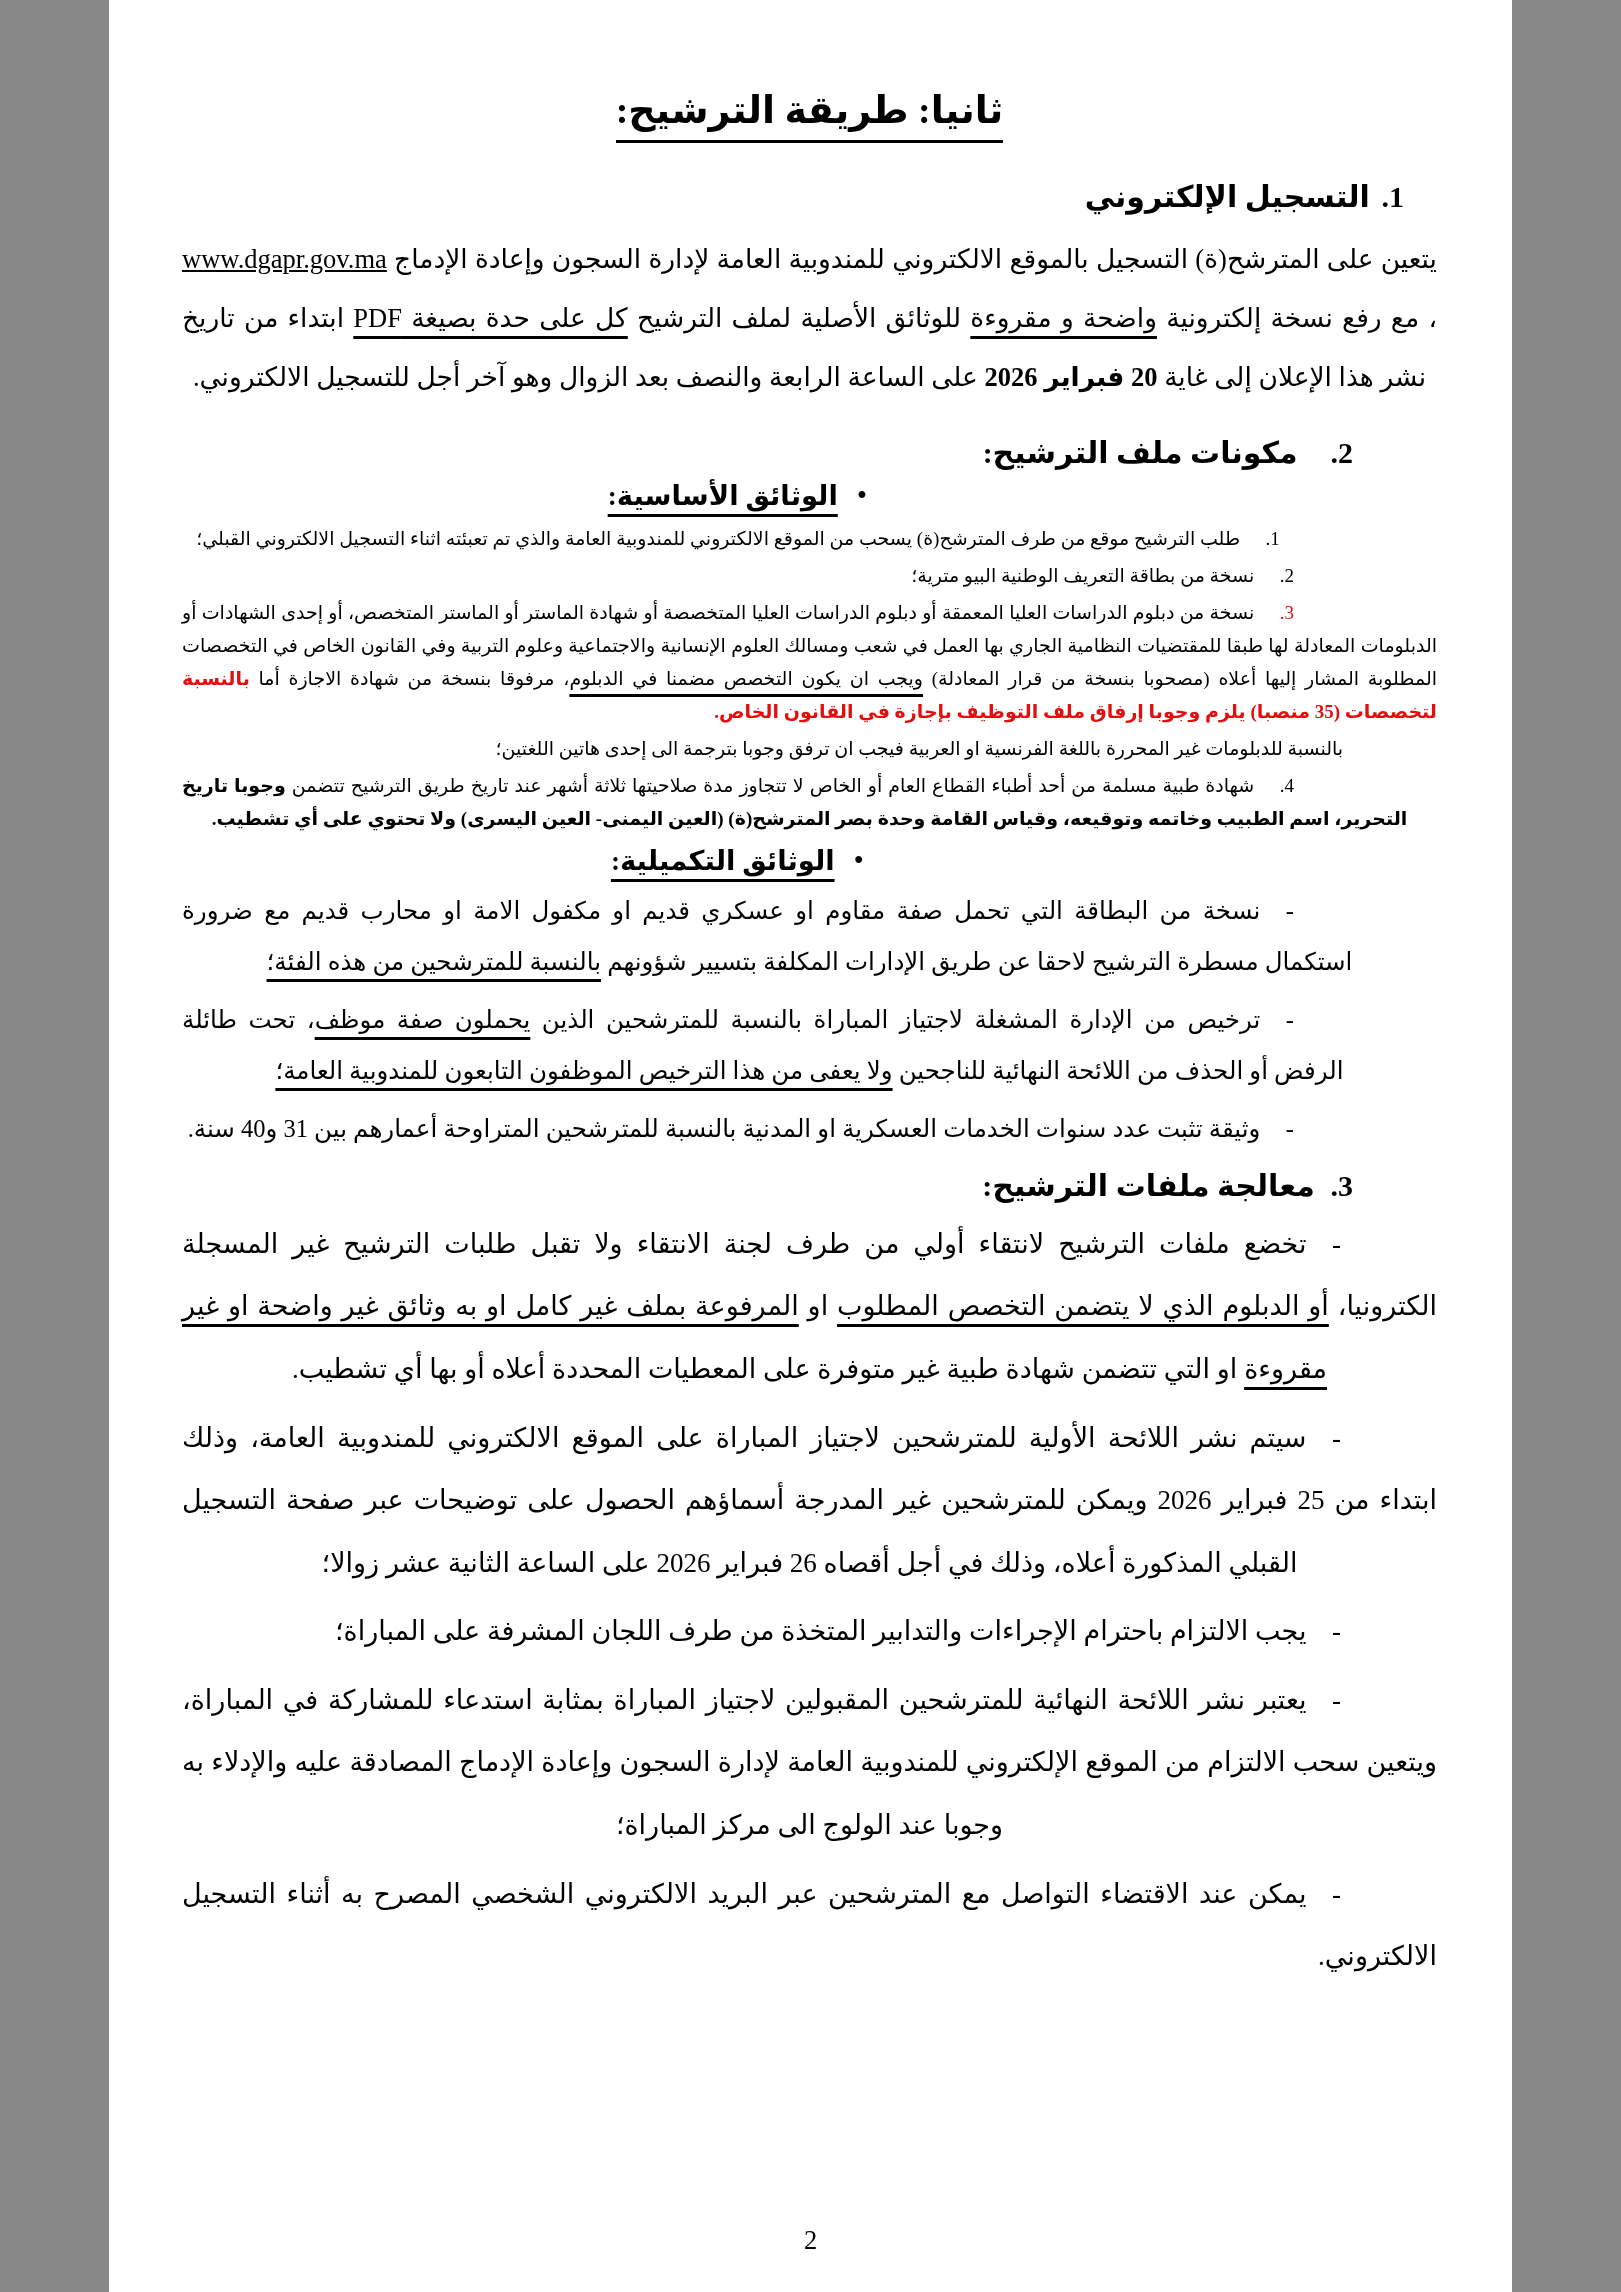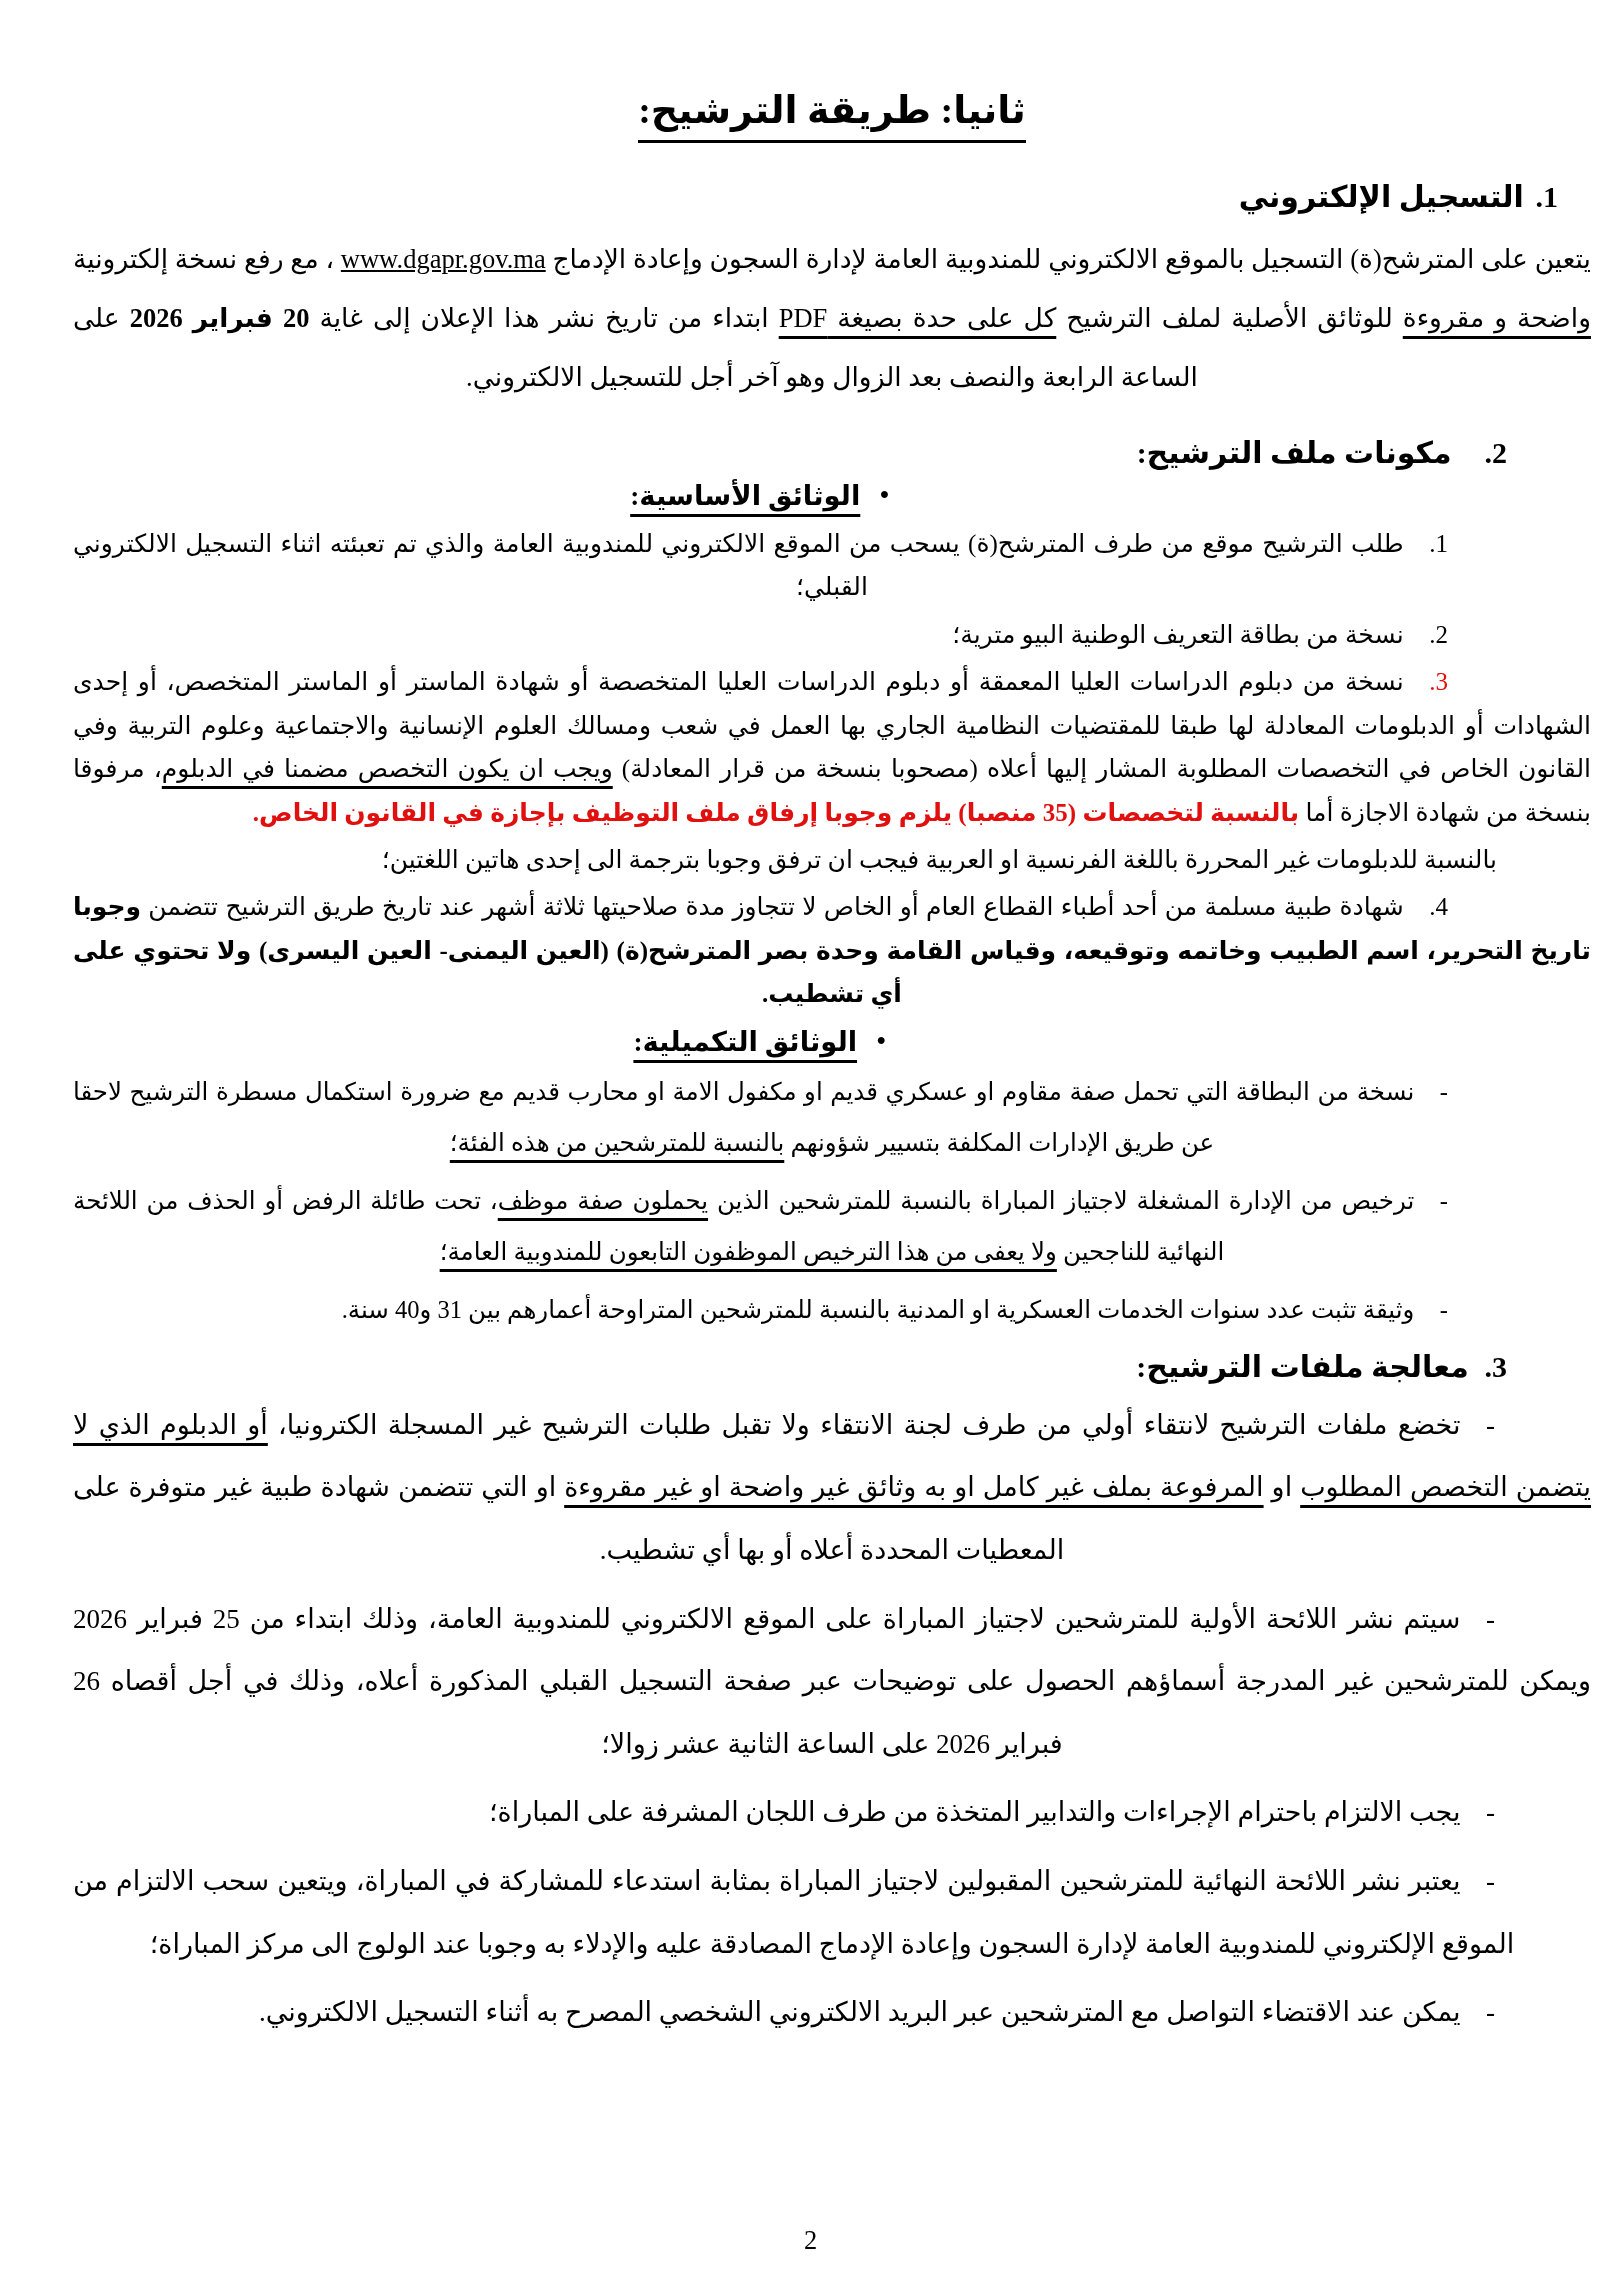--- a/index.html
+++ b/index.html
@@ -1,22 +1,22 @@
 <!DOCTYPE html>
 <html dir="rtl" lang="ar"><head>
 <meta charset="utf-8">
 <style>
   html,body{margin:0;padding:0;background:#888;}
   .page{
     position:relative;
-    width:1621px;height:2293px;
+    width:1403px;height:2293px;
     margin:0 auto;
     background:#ffffff;
     box-sizing:border-box;
-    padding:88px 30px 0 73px;
+    padding:88px 75px 0 73px;
     direction:rtl;
     color:#000;
     font-family:"Liberation Serif","DejaVu Sans","DejaVu Serif",serif;
   }
   .doc-title{
     text-align:center;
     font-size:38px;
     font-weight:bold;
     margin:0 0 47px 0;
   }
@@ -49,21 +49,21 @@
     text-decoration-thickness:2.5px;
     text-underline-offset:8.8px;
   }
 
   .li{text-align:justify;}
   .li.last-c{text-align-last:center;}
   .li.last-r{text-align-last:right;}
   .li .marker{margin-left:25.5px;}
   .li .marker.red{color:#e20f0f;}
 
-  .list-basic .li{font-size:25px;line-height:1.74;text-indent:143px;margin-bottom:3.9px;}
+  .list-basic .li{font-size:19px;line-height:1.74;text-indent:143px;margin-bottom:3.9px;}
   .list-basic .li.no-marker{text-indent:94px;}
   .list-comp .li{font-size:24.5px;line-height:2.06;text-indent:143px;margin-bottom:7.8px;}
   .list-proc .li{font-size:27px;line-height:2.32;text-indent:96px;margin-bottom:5.9px;}
 
   .run-b{font-weight:bold;}
   .run-bu{
     font-weight:normal;
     text-decoration:underline;
     text-decoration-thickness:2.5px;
     text-underline-offset:8.8px;

